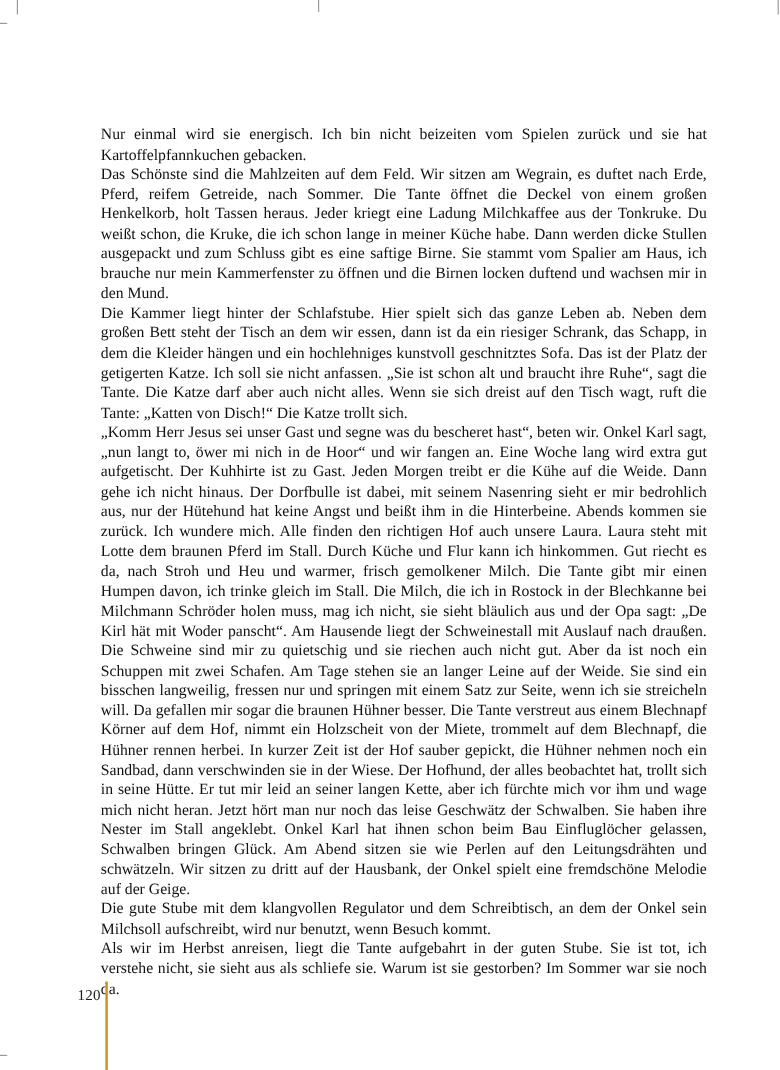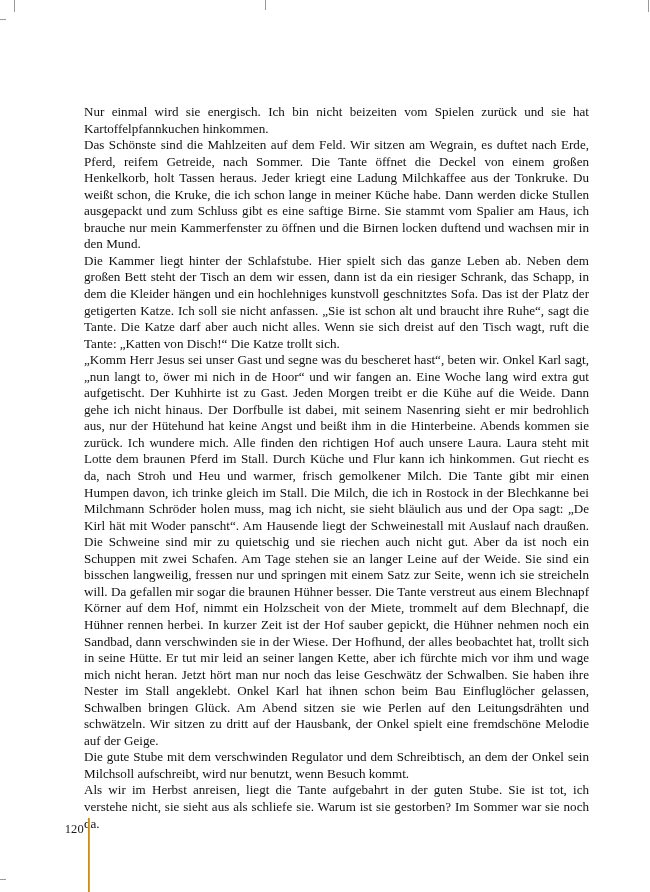--- a/index.html
+++ b/index.html
@@ -87,25 +87,25 @@
 </head>
 <body>
 
 <div class="crop-mark crop-top-left"></div>
 <div class="crop-mark crop-top-mid"></div>
 <div class="crop-mark crop-top-right"></div>
 <div class="crop-mark crop-left-upper"></div>
 <div class="crop-mark crop-left-lower"></div>
 
 <div class="page-body">
-  <p class="para last-line-natural">Nur einmal wird sie energisch. Ich bin nicht beizeiten vom Spielen zurück und sie hat Kartoffelpfannkuchen hinkommen.</p>
+  <p class="para last-line-natural">Nur einmal wird sie energisch. Ich bin nicht beizeiten vom Spielen zurück und sie hat Kartoffelpfannkuchen gebacken.</p>
   <p class="para last-line-natural">Das Schönste sind die Mahlzeiten auf dem Feld. Wir sitzen am Wegrain, es duftet nach Erde, Pferd, reifem Getreide, nach Sommer. Die Tante öffnet die Deckel von einem großen Henkelkorb, holt Tassen heraus. Jeder kriegt eine Ladung Milchkaffee aus der Tonkruke. Du weißt schon, die Kruke, die ich schon lange in meiner Küche habe. Dann werden dicke Stullen ausgepackt und zum Schluss gibt es eine saftige Birne. Sie stammt vom Spalier am Haus, ich brauche nur mein Kammerfenster zu öffnen und die Birnen locken duftend und wachsen mir in den Mund.</p>
   <p class="para last-line-natural">Die Kammer liegt hinter der Schlafstube. Hier spielt sich das ganze Leben ab. Neben dem großen Bett steht der Tisch an dem wir essen, dann ist da ein riesiger Schrank, das Schapp, in dem die Kleider hängen und ein hochlehniges kunstvoll geschnitztes Sofa. Das ist der Platz der getigerten Katze. Ich soll sie nicht anfassen. „Sie ist schon alt und braucht ihre Ruhe“, sagt die Tante. Die Katze darf aber auch nicht alles. Wenn sie sich dreist auf den Tisch wagt, ruft die Tante: „Katten von Disch!“ Die Katze trollt sich.</p>
   <p class="para last-line-natural">„Komm Herr Jesus sei unser Gast und segne was du bescheret hast“, beten wir. Onkel Karl sagt, „nun langt to, öwer mi nich in de Hoor“ und wir fangen an. Eine Woche lang wird extra gut aufgetischt. Der Kuhhirte ist zu Gast. Jeden Morgen treibt er die Kühe auf die Weide. Dann gehe ich nicht hinaus. Der Dorfbulle ist dabei, mit seinem Nasenring sieht er mir bedrohlich aus, nur der Hütehund hat keine Angst und beißt ihm in die Hinterbeine. Abends kommen sie zurück. Ich wundere mich. Alle finden den richtigen Hof auch unsere Laura. Laura steht mit Lotte dem braunen Pferd im Stall. Durch Küche und Flur kann ich hinkommen. Gut riecht es da, nach Stroh und Heu und warmer, frisch gemolkener Milch. Die Tante gibt mir einen Humpen davon, ich trinke gleich im Stall. Die Milch, die ich in Rostock in der Blechkanne bei Milchmann Schröder holen muss, mag ich nicht, sie sieht bläulich aus und der Opa sagt: „De Kirl hät mit Woder panscht“. Am Hausende liegt der Schweinestall mit Auslauf nach draußen. Die Schweine sind mir zu quietschig und sie riechen auch nicht gut. Aber da ist noch ein Schuppen mit zwei Schafen. Am Tage stehen sie an langer Leine auf der Weide. Sie sind ein bisschen langweilig, fressen nur und springen mit einem Satz zur Seite, wenn ich sie streicheln will. Da gefallen mir sogar die braunen Hühner besser. Die Tante verstreut aus einem Blechnapf Körner auf dem Hof, nimmt ein Holzscheit von der Miete, trommelt auf dem Blechnapf, die Hühner rennen herbei. In kurzer Zeit ist der Hof sauber gepickt, die Hühner nehmen noch ein Sandbad, dann verschwinden sie in der Wiese. Der Hofhund, der alles beobachtet hat, trollt sich in seine Hütte. Er tut mir leid an seiner langen Kette, aber ich fürchte mich vor ihm und wage mich nicht heran. Jetzt hört man nur noch das leise Geschwätz der Schwalben. Sie haben ihre Nester im Stall angeklebt. Onkel Karl hat ihnen schon beim Bau Einfluglöcher gelassen, Schwalben bringen Glück. Am Abend sitzen sie wie Perlen auf den Leitungsdrähten und schwätzeln. Wir sitzen zu dritt auf der Hausbank, der Onkel spielt eine fremdschöne Melodie auf der Geige.</p>
-  <p class="para last-line-natural">Die gute Stube mit dem verschwinden Regulator und dem Schreibtisch, an dem der Onkel sein Milchsoll aufschreibt, wird nur benutzt, wenn Besuch kommt.</p>
+  <p class="para last-line-natural">Die gute Stube mit dem klangvollen Regulator und dem Schreibtisch, an dem der Onkel sein Milchsoll aufschreibt, wird nur benutzt, wenn Besuch kommt.</p>
   <p class="para last-line-natural">Als wir im Herbst anreisen, liegt die Tante aufgebahrt in der guten Stube. Sie ist tot, ich verstehe nicht, sie sieht aus als schliefe sie. Warum ist sie gestorben? Im Sommer war sie noch da.</p>
 </div>
 
 <div class="folio-area">
   <div class="folio-number">120</div>
   <div class="folio-rule" style="background: rgb(226, 163, 39);"></div>
   <div class="folio-rule-core"></div>
 </div>
 
 </body></html>

